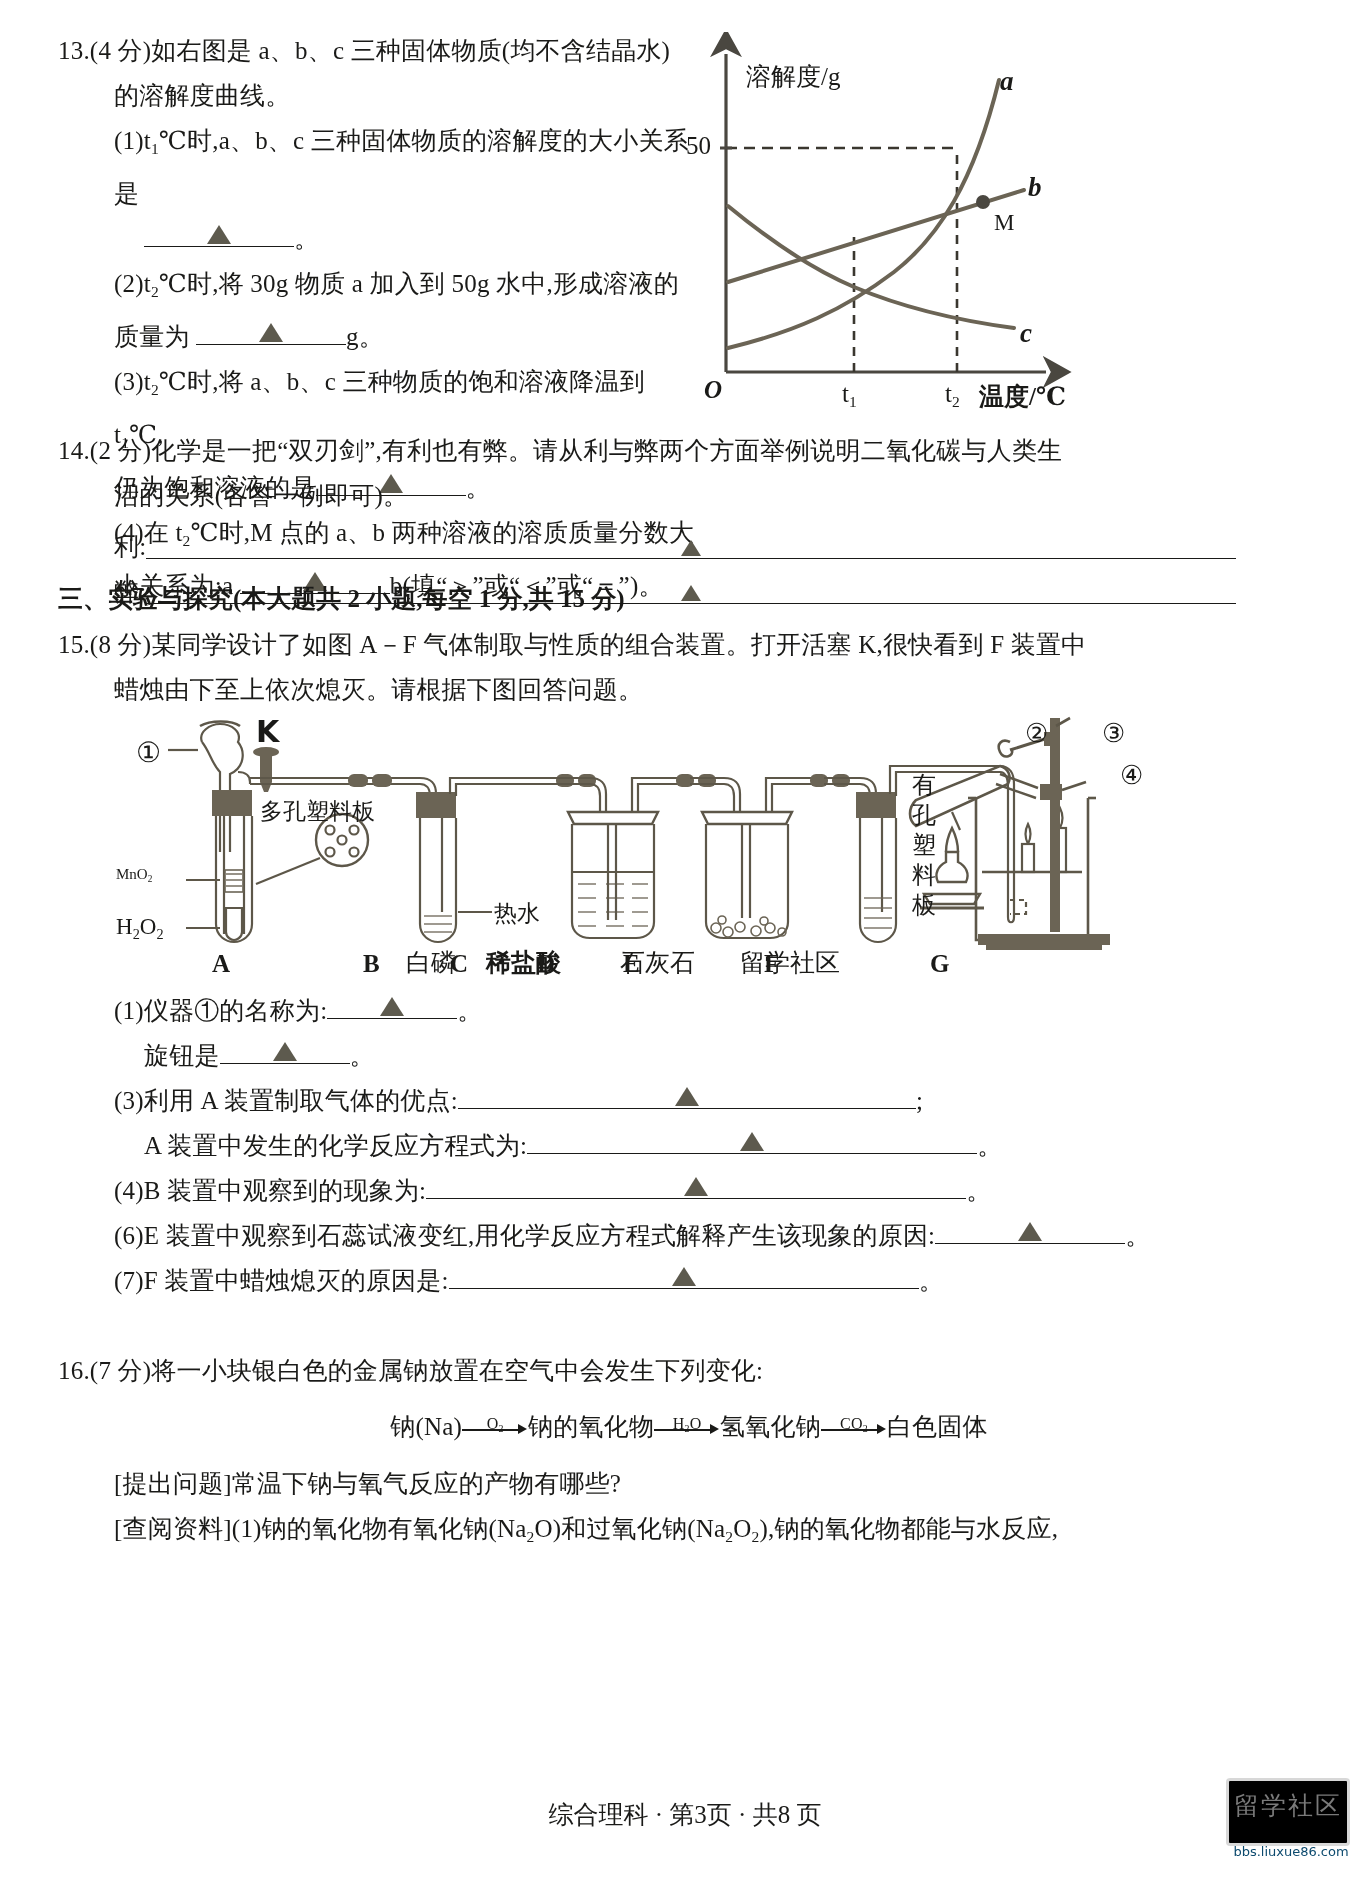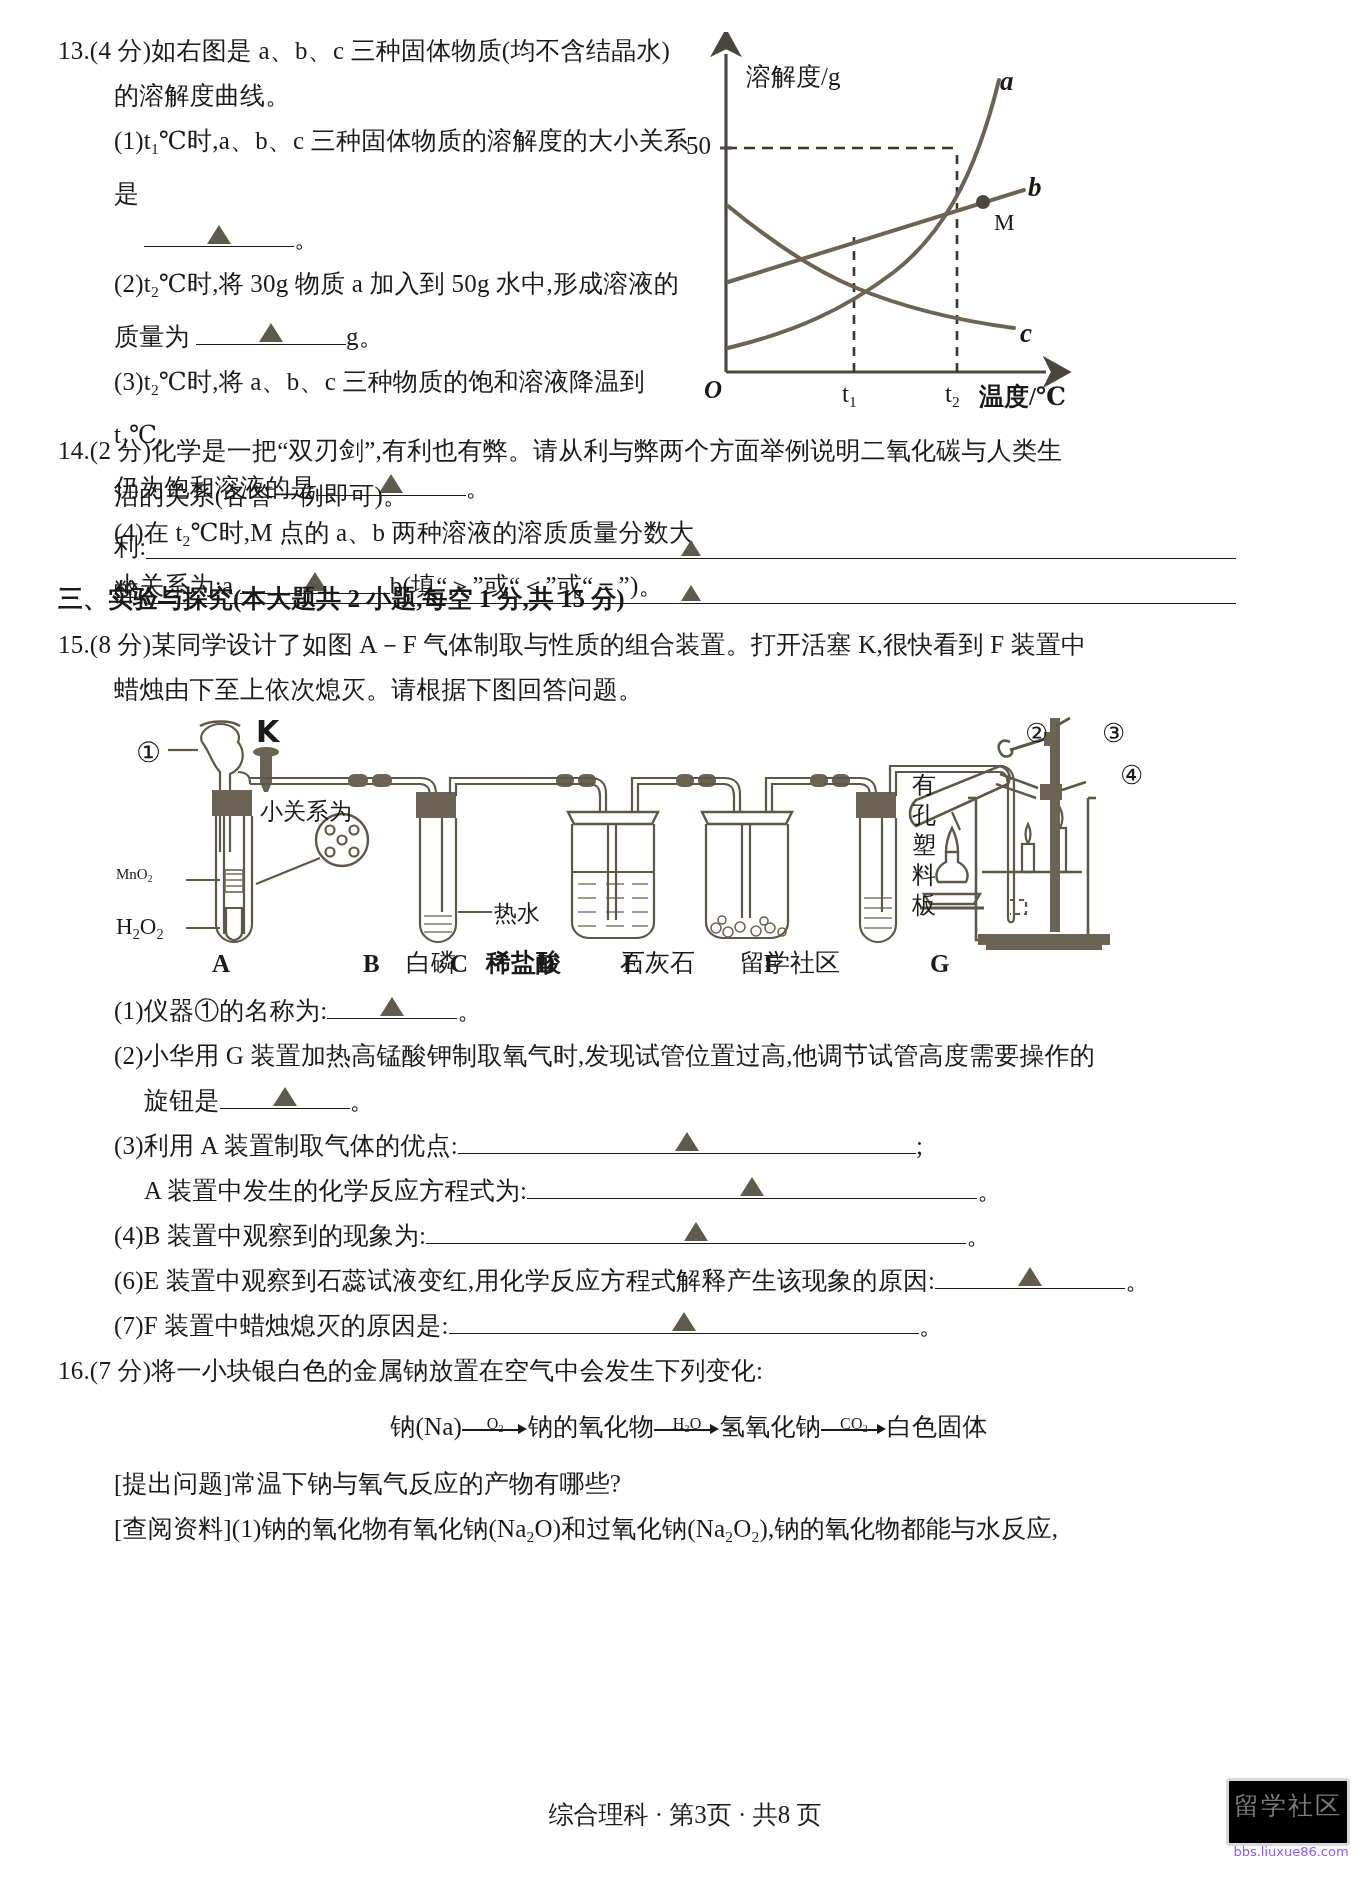--- a/index.html
+++ b/index.html
@@ -56,21 +56,21 @@
   .arrow .lbl { position:absolute; top:-1.05em; left:50%; transform:translateX(-50%); font-size:16px; white-space:nowrap; }
   .arrow .shaft { position:absolute; top:50%; left:0; width:58px; height:1.5px; background:#1a1a18; }
   .arrow .head { position:absolute; top:50%; left:56px; transform:translateY(-50%); width:0;height:0;
                  border-top:5px solid transparent; border-bottom:5px solid transparent; border-left:9px solid #1a1a18; }
 
   
   #footer { position:absolute; left:0; top:1790px; width:1370px; text-align:center; font-size:25px;margin-top:8px; }
   #watermark { position:absolute; right:14px; top:1778px; width:130px; height:95px; }
   .wm-box { width:118px; height:62px; border:3px solid #d8d8d8; border-radius:4px; position:relative; background:#000000; }
   .wm-txt { position:absolute; left:0; top:8px; width:118px; text-align:center; font-size:25px; color:#7a7a7a; letter-spacing:2px; font-family:"DejaVu Sans",sans-serif;}
-  .wm-sub { position:absolute; left:0; top:66px; width:130px; text-align:center; font-size:13px; color:#8b5cf6; font-family:"DejaVu Sans",sans-serif; }
+  .wm-sub { position:absolute; left:0; top:66px; width:130px; text-align:center; font-size:13px; color:#0c4a6e; font-family:"DejaVu Sans",sans-serif; }
 </style>
 </head>
 <body>
 
 <div class="page">
 
   <div id="q13" class="q">
     <div>
       <span>13.</span><span>(4 分)</span><span>如右图是 a、b、c 三种固体物质(均不含结晶水)</span>
     </div>
@@ -377,21 +377,21 @@
         <path d="M86,140 C86,128 90,120 92,116 C94,120 98,128 98,140" fill="none" stroke-width="2.4"></path>
         <path d="M64,182 L120,182 L114,192 L70,192 Z" fill="none" stroke-width="2.4"></path>
         <path d="M60,196 L124,196" stroke-width="3"></path>
 
         <path d="M150,188 L166,188 L166,202 L150,202" fill="none" stroke-width="2.2" stroke-dasharray="5,4"></path>
       </g>
     </svg>
 
     <div style="position:absolute;left:16px;top:24px;font-size:28px;">①</div>
     <div style="position:absolute;left:136px;top:2px;font-size:30px;font-weight:bold;font-family:'DejaVu Sans',sans-serif;">K</div>
-    <div style="position:absolute;left:140px;top:84px;font-size:23px;">小关系为</div>
+    <div style="position:absolute;left:140px;top:84px;font-size:23px;">多孔塑料板</div>
     <div style="position:absolute;left:-4px;top:154px;font-size:15px;"><span>MnO</span><span class="sub">2</span></div>
     <div style="position:absolute;left:-4px;top:202px;font-size:23px;"><span>H</span><span class="sub">2</span><span>O</span><span class="sub">2</span></div>
     <div style="position:absolute;left:374px;top:186px;font-size:23px;">热水</div>
     <div style="position:absolute;left:286px;top:234px;font-size:25px;">白磷</div>
     <div style="position:absolute;left:366px;top:234px;font-size:25px;font-weight:bold;">稀盐酸</div>
     <div style="position:absolute;left:500px;top:234px;font-size:25px;">石灰石</div>
     <div style="position:absolute;left:620px;top:234px;font-size:25px;">留学社区</div>
     <div style="position:absolute;left:790px;top:58px;font-size:24px;line-height:30px;width:28px;text-align:center;">
       <div>有</div>
         <div>孔</div>
@@ -411,23 +411,20 @@
     <span style="left:417px">D</span>
     <span style="left:503px">E</span>
     <span style="left:644px">F</span>
     <span style="left:810px">G</span>
   </div>
 
   <div id="q15b" class="q">
     <div class="indent1">
       <span>(1)仪器①的名称为:</span><span class="blank" style="width:130px"><i class="tri"></i></span><span>。</span>
     </div>
-    <div class="indent1">
-      <span>(2)小华用 G 装置加热高锰酸钾制取氧气时,发现试管位置过高,他调节试管高度需要操作的</span>
-    </div>
     <div class="indent2">
       <span>旋钮是</span><span class="blank" style="width:130px"><i class="tri"></i></span><span>。</span>
     </div>
     <div class="indent1">
       <span>(3)利用 A 装置制取气体的优点:</span><span class="blank" style="width:458px"><i class="tri"></i></span><span>;</span>
     </div>
     <div class="indent2">
       <span>A 装置中发生的化学反应方程式为:</span><span class="blank" style="width:450px"><i class="tri"></i></span><span>。</span>
     </div>
     <div class="indent1">

